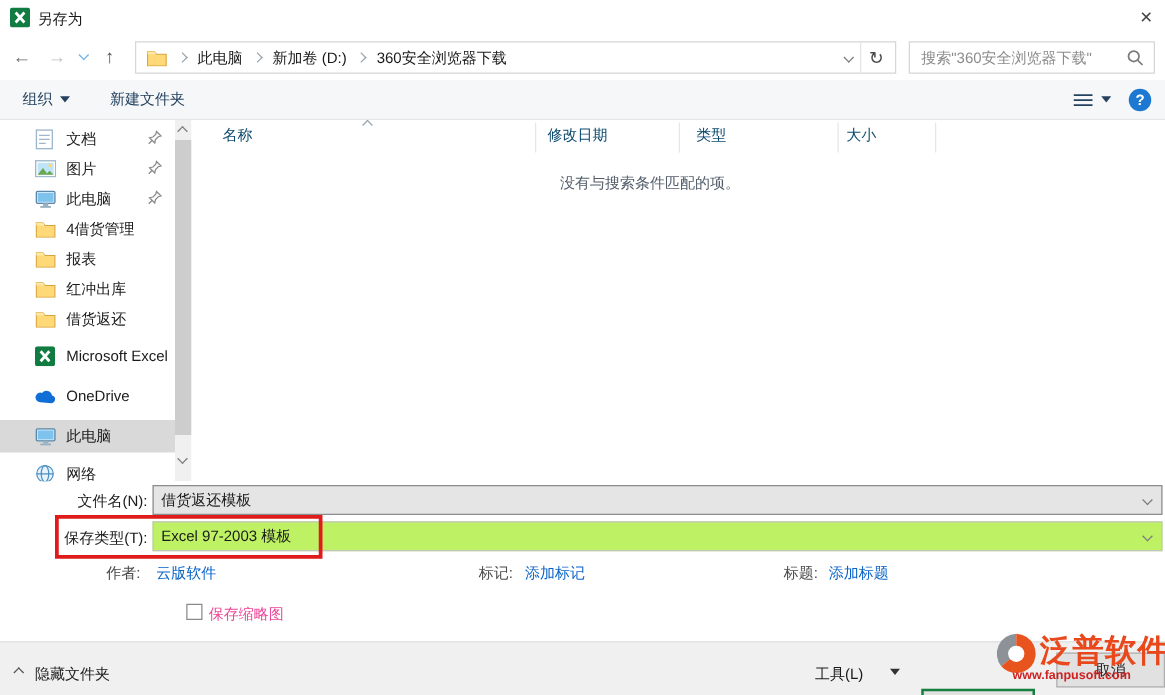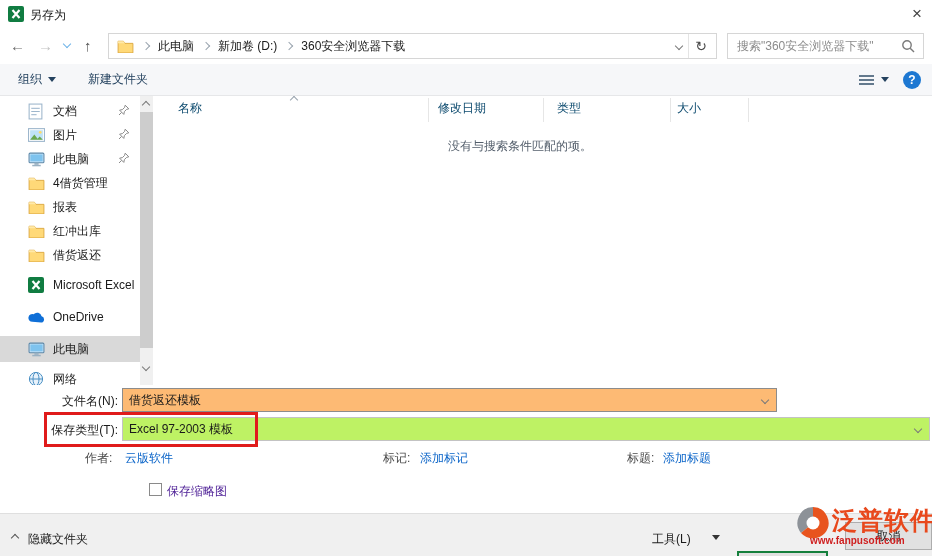--- a/index.html
+++ b/index.html
@@ -69,34 +69,34 @@
   .sbar .thumb { position:absolute; left:0; top:16px; width:13px; height:236px; background:#cdcdcd; }
   .sbar .sb-chev { position:absolute; left:3px; }
 
   
   .colhead { position:absolute; top:4px; color:#0c4a6e; white-space:nowrap; }
   .colsep { position:absolute; top:2px; width:1px; height:24px; background:#e6e6e6; }
   .empty-msg { position:absolute; left:448px; top:42px; color:#535e6b; }
 
   
   .flabel { position:absolute; text-align:right; color:#1a1a1a; white-space:nowrap; }
-  .fninput { position:absolute; left:122px; top:388px; width:655px; height:24px;
-    border:1px solid #8c8c8c; background:#fdba74; display:flex; align-items:center; }
+  .fninput { position:absolute; left:122px; top:388px; width:808px; height:24px;
+    border:1px solid #8c8c8c; background:#e5e5e5; display:flex; align-items:center; }
   .fninput .val { padding-left:6px; flex:1; }
   .combo { position:absolute; left:122px; top:417px; width:808px; height:24px;
     border:1px solid #c3c3c3; background:#bef264; display:flex; align-items:center; }
   .combo .val { padding-left:6px; flex:1; }
   .dd-chev { margin-right:8px; }
   .red-annot { position:absolute; left:44px; top:412px; width:214px; height:35px;
     border:3px solid #e01b1b; z-index:6; pointer-events:none; }
   .meta-label { position:absolute; top:450px; color:#4a4a4a; }
   .meta-link { position:absolute; top:450px; color:#0a64c8; }
   .cb { position:absolute; left:149px; top:483px; width:13px; height:13px;
     border:1px solid #8a8a8a; background:#fff; }
-  .cb-label { position:absolute; left:167px; top:483px; color:#4c1d95; }
+  .cb-label { position:absolute; left:167px; top:483px; color:#ec4899; }
 
   
   .footer { position:absolute; left:0; top:513px; width:932px; height:43px;
     background:#f0f0f0; border-top:1px solid #dfdfdf; }
   .btn { position:absolute; top:8px; height:28px; display:flex; align-items:center;
     justify-content:center; background:#e1e1e1; border:1px solid #adadad; }
   .btn.primary { border:2px solid #15803d;margin-top:29px; }
 
   
   .watermark { position:absolute; left:793px; top:503px; width:139px; height:50px; z-index:10; }

